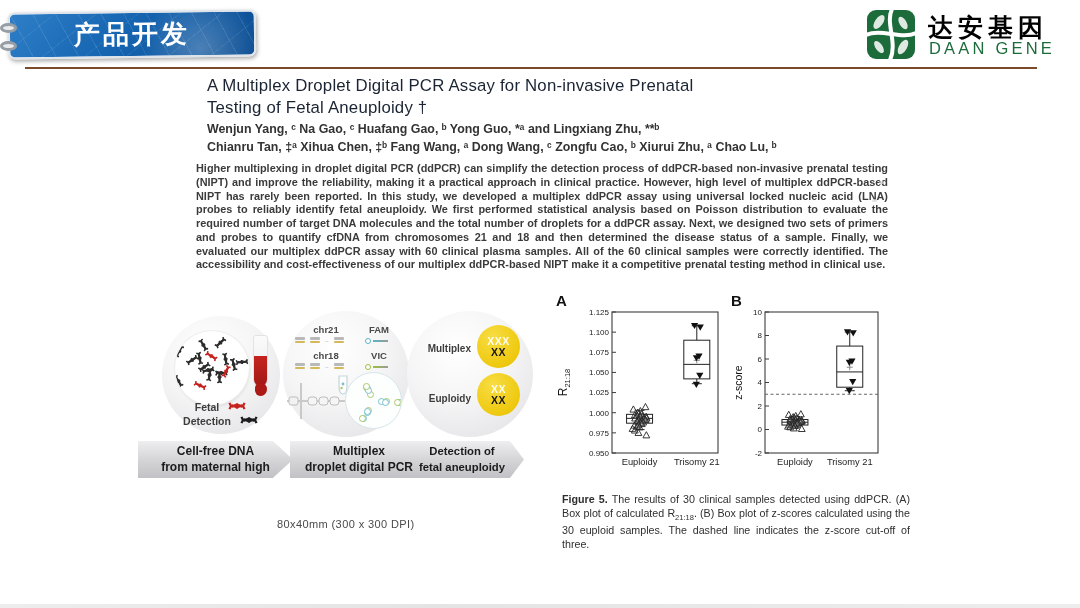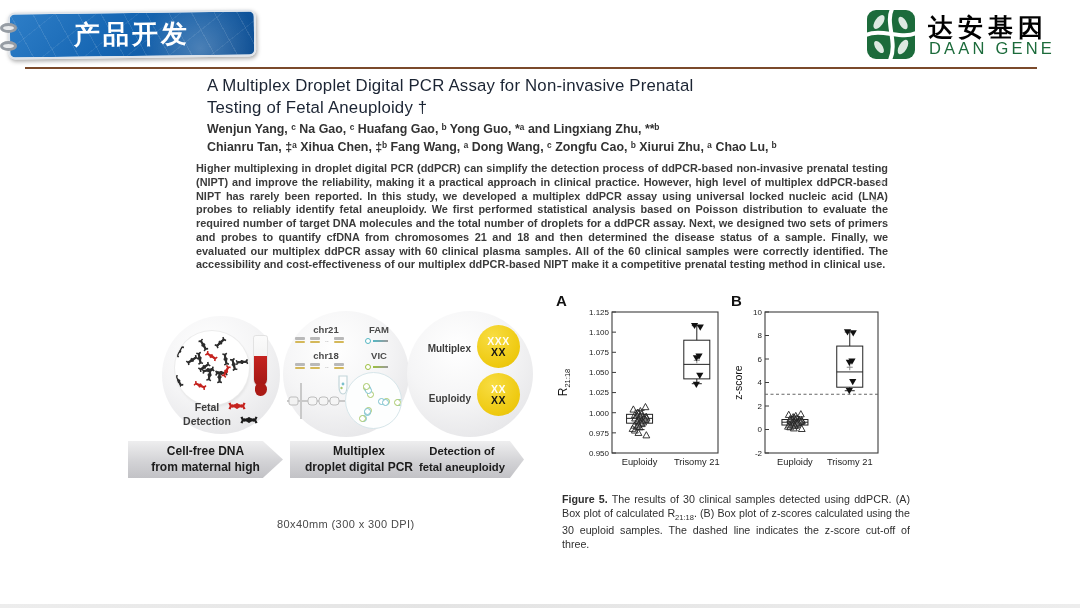--- a/index.html
+++ b/index.html
@@ -89,21 +89,21 @@
     font-weight:800; font-size:10.5px; line-height:10.5px; letter-spacing:.5px; }
   .ycirc .w { color:rgba(255,255,255,.95); } .ycirc .k { color:#151515; }
 
   
   .arrow { position:absolute; top:441px; height:37px;
     background:linear-gradient(180deg,#eeeeef 0%,#d3d3d6 55%,#c2c2c6 100%);
     clip-path:polygon(0 0, 87% 0, 100% 50%, 87% 100%, 0 100%);
     display:flex; flex-direction:column; align-items:center; justify-content:center;
     padding-right:16px; text-align:center; }
   .arrow span { font-weight:800; font-size:12px; color:#1b1b1b; line-height:15.5px; white-space:nowrap; }
-  .ar1 { left:128px; width:155px;padding-left:16px; } .ar2 { left:290px; width:154px; }
+  .ar1 { left:138px; width:155px;padding-left:16px; } .ar2 { left:290px; width:154px; }
   .ar3 { left:416px; width:108px; } .ar3 span { font-size:11.3px; }
 
   
   #plot-A { left:552px; top:291px; width:176px; height:186px; }
   #plot-B { left:727px; top:291px; width:164px; height:186px; }
 
   .bottom-strip { left:0; top:604px; width:1080px; height:4px;
     background:linear-gradient(90deg,#ededed,#e4e4e4 40%,#ededed); }
 </style>
 </head>

